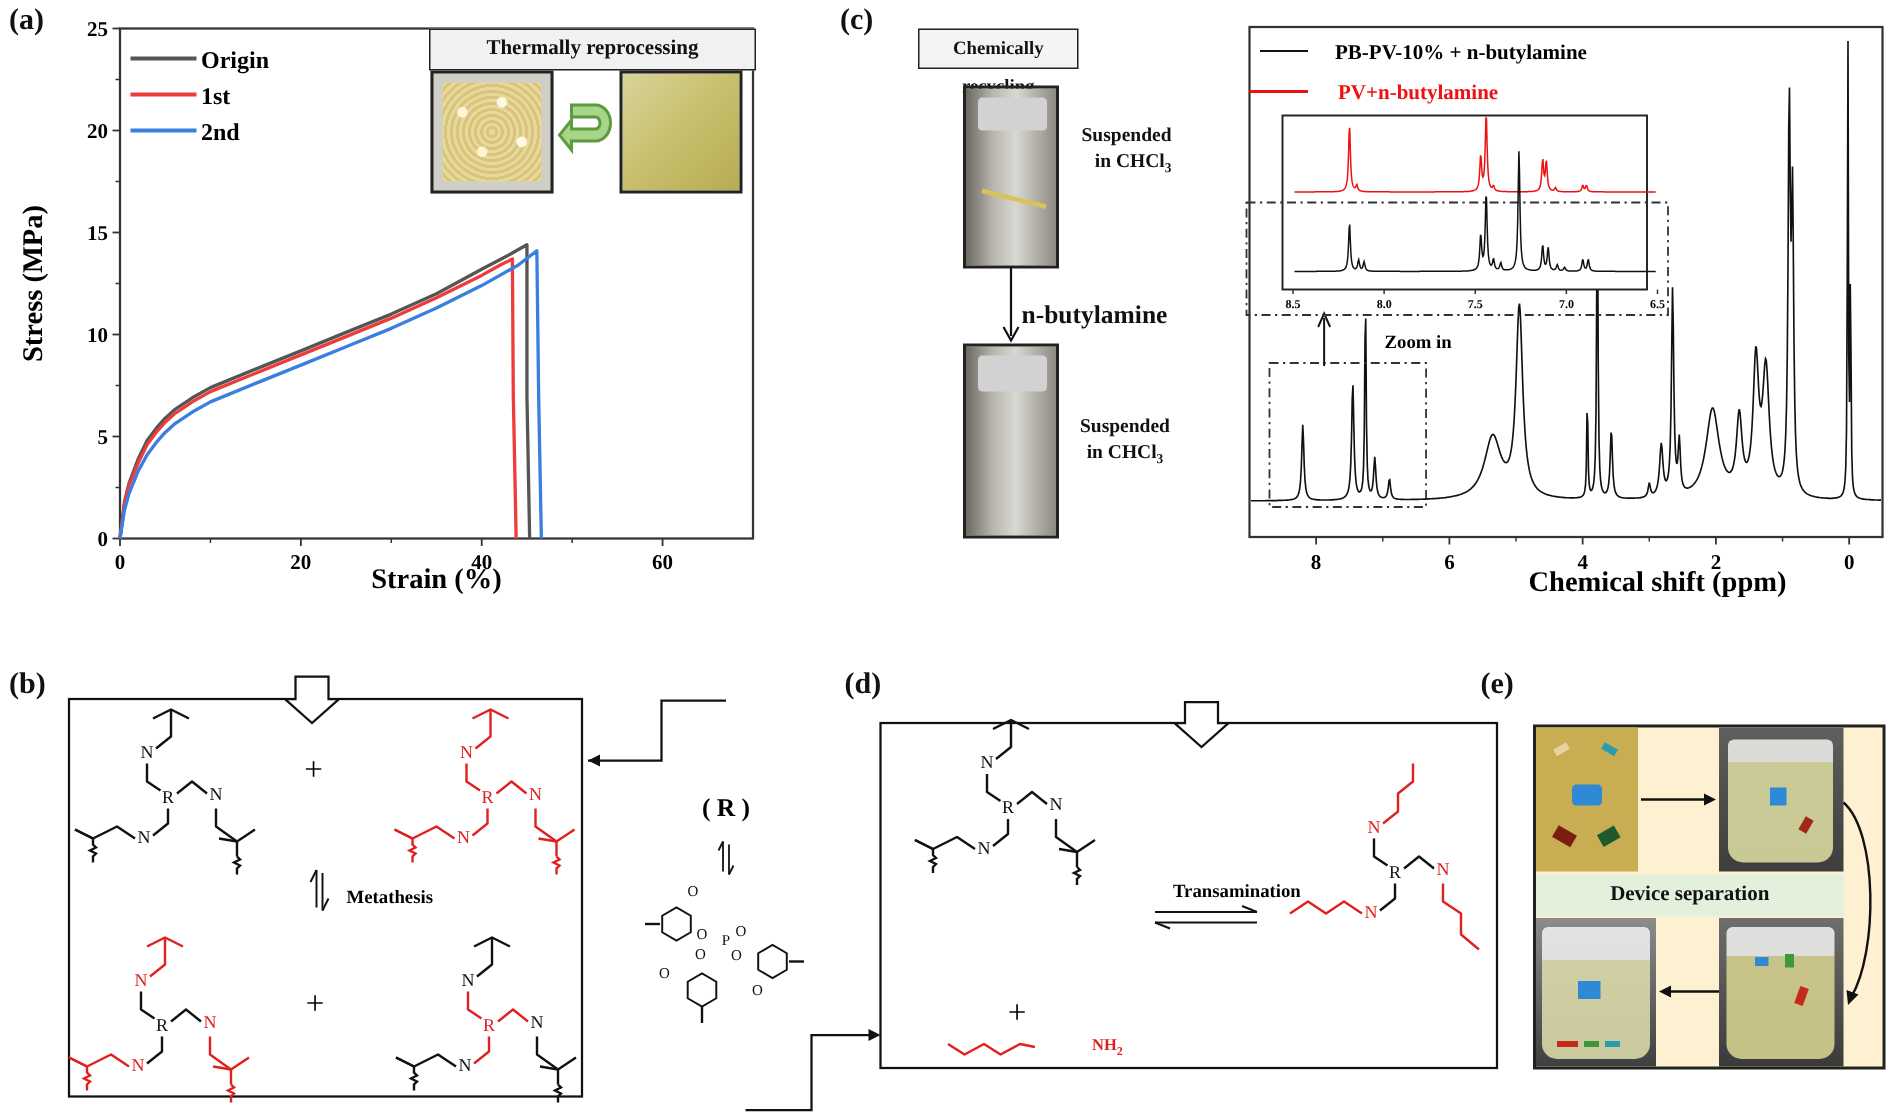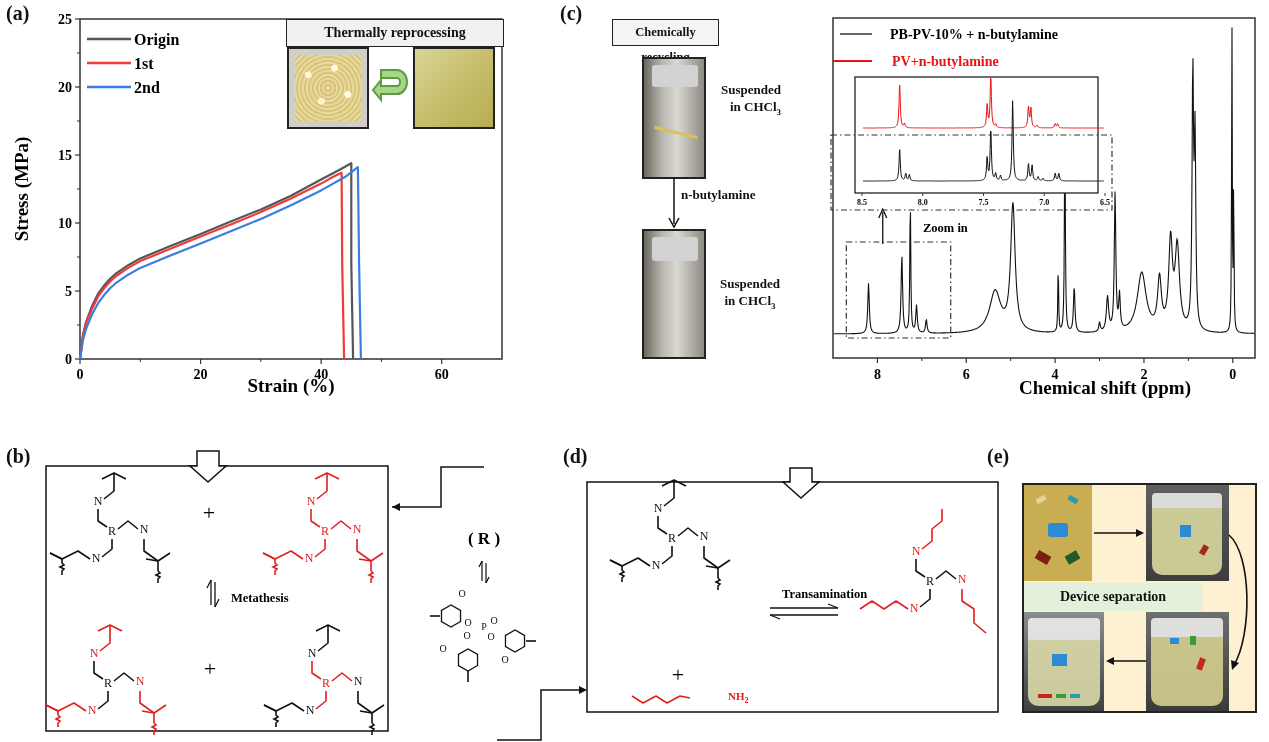--- a/index.html
+++ b/index.html
@@ -90,21 +90,21 @@
 </div>
 <div class="abs bold" style="left:719px;top:81px;font-size:13px;text-align:right;width:62px;line-height:17px;">
   <span>Suspended</span><br>
   <span>in CHCl</span><sub style="font-size:9px">3</sub>
 </div>
 
 <svg class="abs" style="left:664px;top:178px;" width="20" height="52">
   <line x1="10" y1="0" x2="10" y2="46" stroke="#111" stroke-width="1.5"></line>
   <path d="M5 40 L10 49 L15 40" fill="none" stroke="#111" stroke-width="1.5"></path>
 </svg>
-<div class="abs bold" style="left:681px;top:187px;font-size:13px;">n-butylamine</div>
+<div class="abs bold" style="left:681px;top:200px;font-size:17px;">n-butylamine</div>
 
 <div class="photo" style="left:642px;top:229px;width:64px;height:130px;background:linear-gradient(90deg,#6b6860,#b8b6ae 30%,#d9d8d2 55%,#8d8a82);">
   <div style="position:absolute;left:8px;top:6px;width:46px;height:24px;background:#d2d2d2;border-radius:3px;"></div>
 </div>
 <div class="abs bold" style="left:719px;top:275px;font-size:13px;text-align:center;width:62px;line-height:17px;">
   <span>Suspended</span><br>
   <span>in CHCl</span><sub style="font-size:9px">3</sub>
 </div>
 
 <svg id="chart-c" class="abs" style="left:820px;top:0;" width="449" height="400">
@@ -322,21 +322,21 @@
     <div style="position:absolute;left:44px;top:12px;width:10px;height:5px;background:#2b9bb0;transform:rotate(30deg);"></div>
     <div style="position:absolute;left:24px;top:38px;width:20px;height:14px;background:#2e8ad4;border-radius:3px;"></div>
     <div style="position:absolute;left:12px;top:68px;width:14px;height:9px;background:#7a1f10;transform:rotate(30deg);"></div>
     <div style="position:absolute;left:42px;top:68px;width:13px;height:9px;background:#1e5a2a;transform:rotate(-30deg);"></div>
   </div>
   <div class="photo" style="left:122px;top:0;width:83px;height:96px;border:none;background:linear-gradient(180deg,#5f5f5f,#3d3d3d);">
     <div style="position:absolute;left:6px;top:8px;width:70px;height:82px;background:linear-gradient(180deg,#e9e9e6 0 18%,#d7d89d 18% 100%);border-radius:4px 4px 10px 10px;opacity:0.9;"></div>
     <div style="position:absolute;left:34px;top:40px;width:11px;height:12px;background:#2e8ad4;"></div>
     <div style="position:absolute;left:55px;top:60px;width:6px;height:10px;background:#a02a1a;transform:rotate(30deg);"></div>
   </div>
-  <div class="abs" style="left:0;top:98px;width:178px;height:28px;background:#e3f0dc;font-weight:bold;font-size:14px;text-align:center;line-height:28px;">Device separation</div>
+  <div class="abs" style="left:0;top:98px;width:205px;height:28px;background:#e3f0dc;font-weight:bold;font-size:14px;text-align:center;line-height:28px;">Device separation</div>
   <div class="photo" style="left:0;top:127px;width:80px;height:99px;border:none;background:linear-gradient(180deg,#8c8c8c,#3f3f3f);">
     <div style="position:absolute;left:4px;top:6px;width:72px;height:88px;background:linear-gradient(180deg,#ececea 0 25%,#dad9a8 25% 100%);border-radius:4px 4px 10px 10px;opacity:0.9;"></div>
     <div style="position:absolute;left:28px;top:42px;width:15px;height:12px;background:#2e8ad4;"></div>
     <div style="position:absolute;left:14px;top:82px;width:14px;height:4px;background:#c42a1a;"></div>
     <div style="position:absolute;left:32px;top:82px;width:10px;height:4px;background:#3a9a3a;"></div>
     <div style="position:absolute;left:46px;top:82px;width:10px;height:4px;background:#2b9bb0;"></div>
   </div>
   <div class="photo" style="left:122px;top:127px;width:83px;height:99px;border:none;background:linear-gradient(180deg,#6e6e6e,#3a3a3a);">
     <div style="position:absolute;left:5px;top:6px;width:72px;height:88px;background:linear-gradient(180deg,#ececea 0 22%,#d4cf8e 22% 100%);border-radius:4px 4px 10px 10px;opacity:0.9;"></div>
     <div style="position:absolute;left:24px;top:26px;width:9px;height:6px;background:#2e8ad4;"></div>

